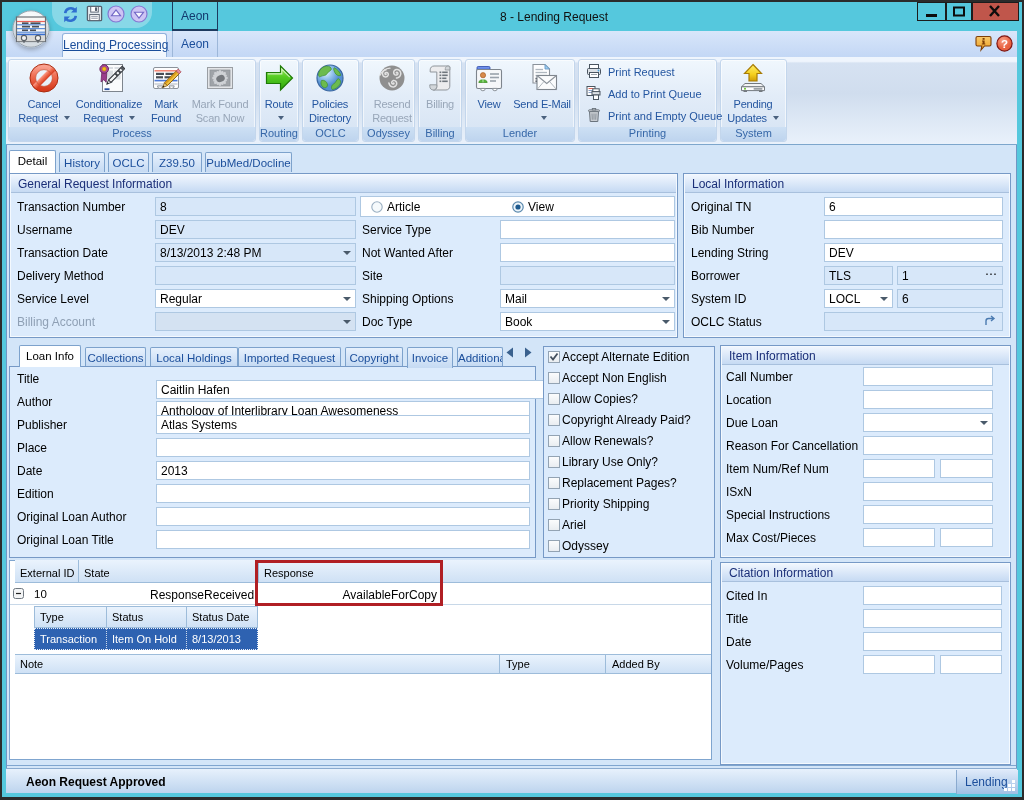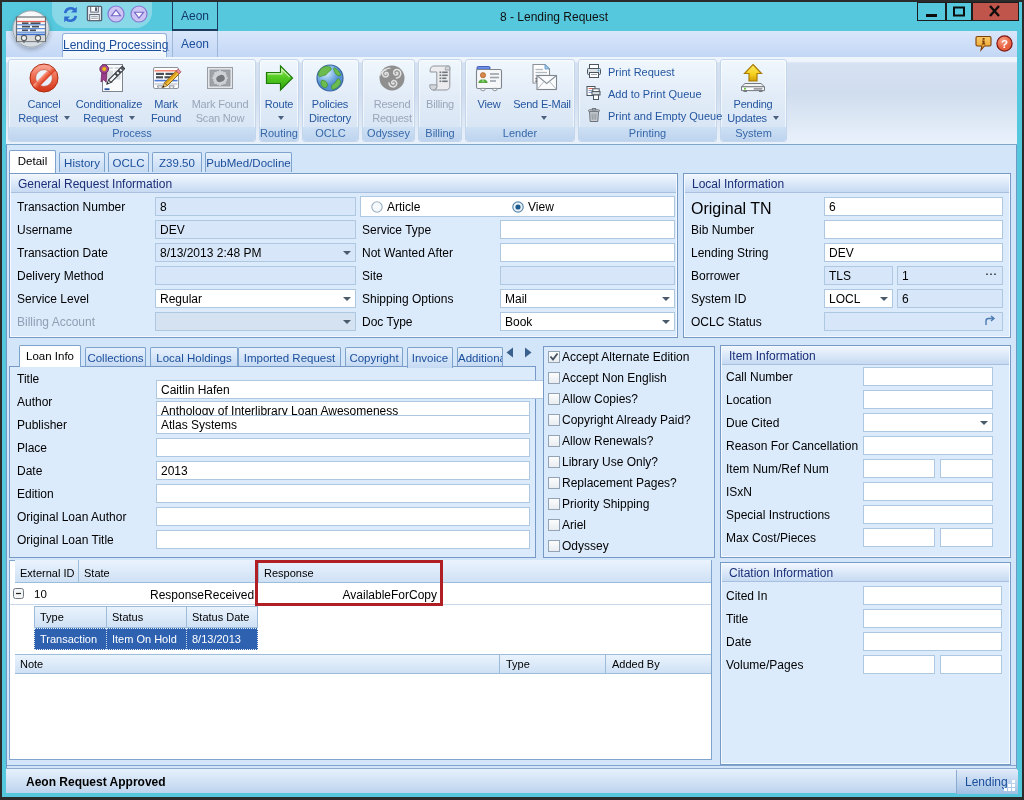--- a/index.html
+++ b/index.html
@@ -405,21 +405,21 @@
 <div class="fld w" style="left:500px;top:243px;width:175px;height:19px;"></div>
 <div class="lbl" style="left:362px;top:269px;font-size:12px">Site</div>
 <div class="fld" style="left:500px;top:266px;width:175px;height:19px;"></div>
 <div class="lbl" style="left:362px;top:292px;font-size:12px">Shipping Options</div>
 <div class="fld w" style="left:500px;top:289px;width:175px;height:19px;">Mail<span class="da"></span></div>
 <div class="lbl" style="left:362px;top:315px;font-size:12px">Doc Type</div>
 <div class="fld w" style="left:500px;top:312px;width:175px;height:19px;">Book<span class="da"></span></div>
 <div class="gbox" style="left:683px;top:173px;width:328px;height:165px">
     <div class="ghead">Local Information</div>
   </div>
-<div class="lbl" style="left:691px;top:200px;font-size:16px">Original TN</div>
+<div class="lbl" style="left:691px;top:200px;font-size:12px">Original TN</div>
 <div class="fld w" style="left:824px;top:197px;width:179px;height:19px;">6</div>
 <div class="lbl" style="left:691px;top:223px;font-size:12px">Bib Number</div>
 <div class="fld w" style="left:824px;top:220px;width:179px;height:19px;"></div>
 <div class="lbl" style="left:691px;top:246px;font-size:12px">Lending String</div>
 <div class="fld w" style="left:824px;top:243px;width:179px;height:19px;">DEV</div>
 <div class="lbl" style="left:691px;top:269px;font-size:12px">Borrower</div>
 <div class="fld" style="left:824px;top:266px;width:69px;height:19px;">TLS</div>
 <div class="fld" style="left:897px;top:266px;width:106px;height:19px;">1</div>
 <div class="lbl" style="left:985px;top:267px;letter-spacing:1px">⋯</div>
 <div class="lbl" style="left:691px;top:292px;font-size:12px">System ID</div>
@@ -485,21 +485,21 @@
 <div class="lbl" style="left:562px;top:518px">Ariel</div>
 <div class="cb" style="left:548px;top:540px"></div>
 <div class="lbl" style="left:562px;top:539px">Odyssey</div>
 <div class="gbox" style="left:720px;top:345px;width:291px;height:213px">
     <div class="ghead">Item Information</div>
   </div>
 <div class="lbl" style="left:726px;top:370px;font-size:12px">Call Number</div>
 <div class="fld w" style="left:863px;top:367px;width:130px;height:19px;"></div>
 <div class="lbl" style="left:726px;top:393px;font-size:12px">Location</div>
 <div class="fld w" style="left:863px;top:390px;width:130px;height:19px;"></div>
-<div class="lbl" style="left:726px;top:416px;font-size:12px">Due Cited</div>
+<div class="lbl" style="left:726px;top:416px;font-size:12px">Due Loan</div>
 <div class="fld w" style="left:863px;top:413px;width:130px;height:19px;">
     <span class="da"></span>
   </div>
 <div class="lbl" style="left:726px;top:439px;font-size:12px">Reason For Cancellation</div>
 <div class="fld w" style="left:863px;top:436px;width:130px;height:19px;"></div>
 <div class="lbl" style="left:726px;top:462px;font-size:12px">Item Num/Ref Num</div>
 <div class="fld w" style="left:863px;top:459px;width:72px;height:19px;"></div>
 <div class="fld w" style="left:940px;top:459px;width:53px;height:19px;"></div>
 <div class="lbl" style="left:726px;top:485px;font-size:12px">ISxN</div>
 <div class="fld w" style="left:863px;top:482px;width:130px;height:19px;"></div>

